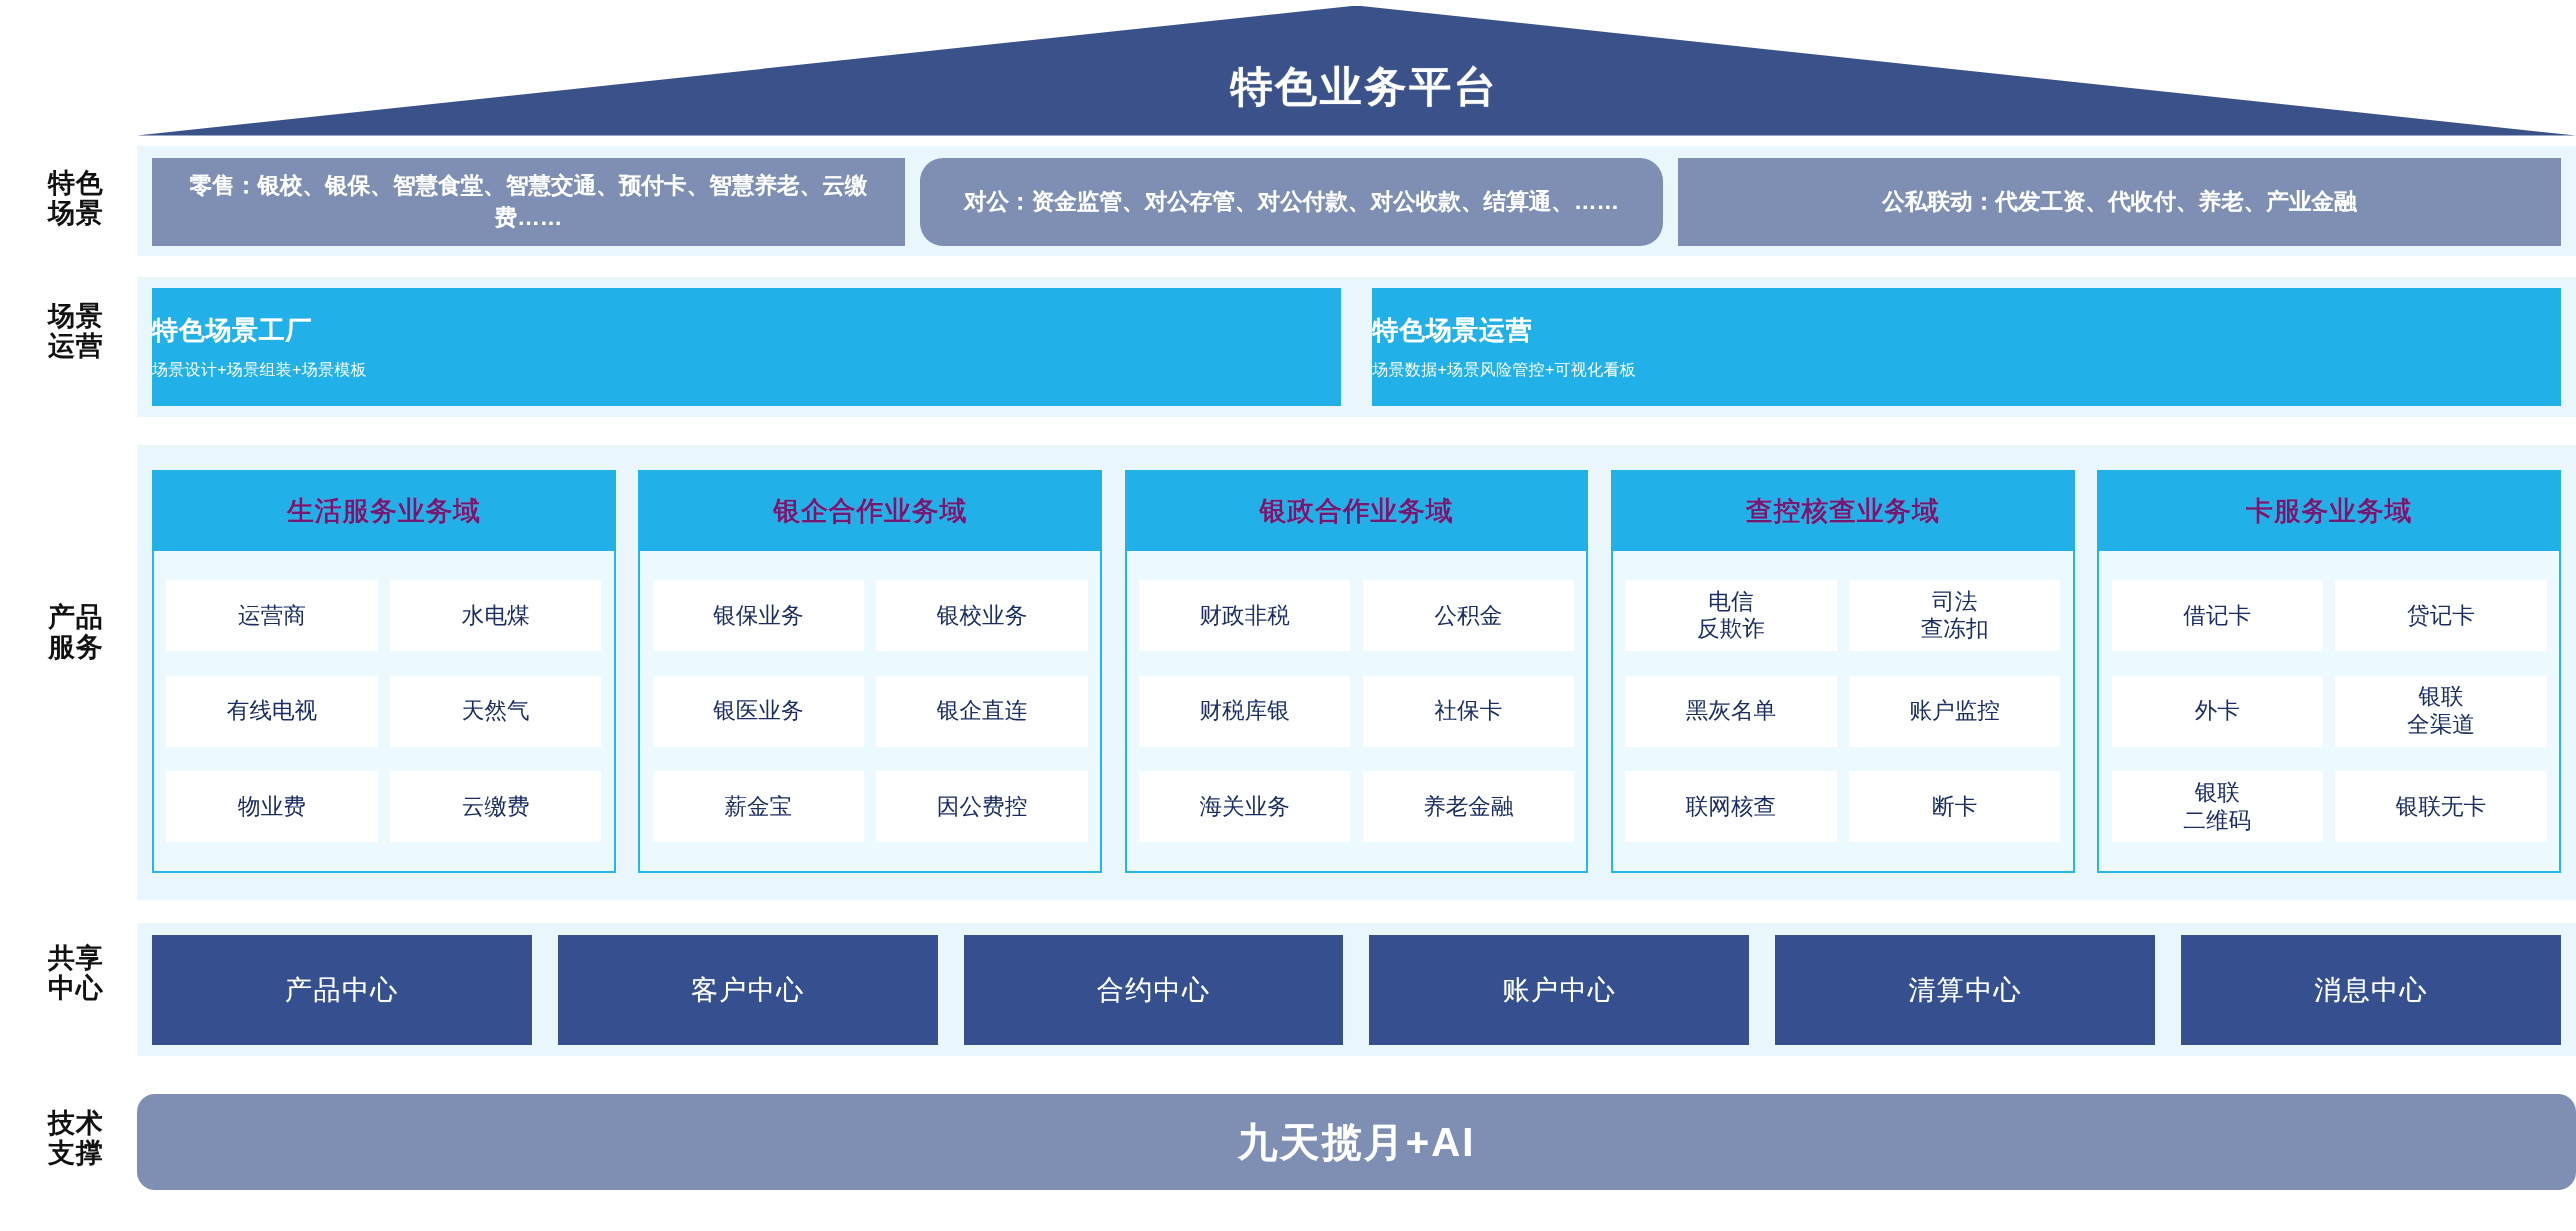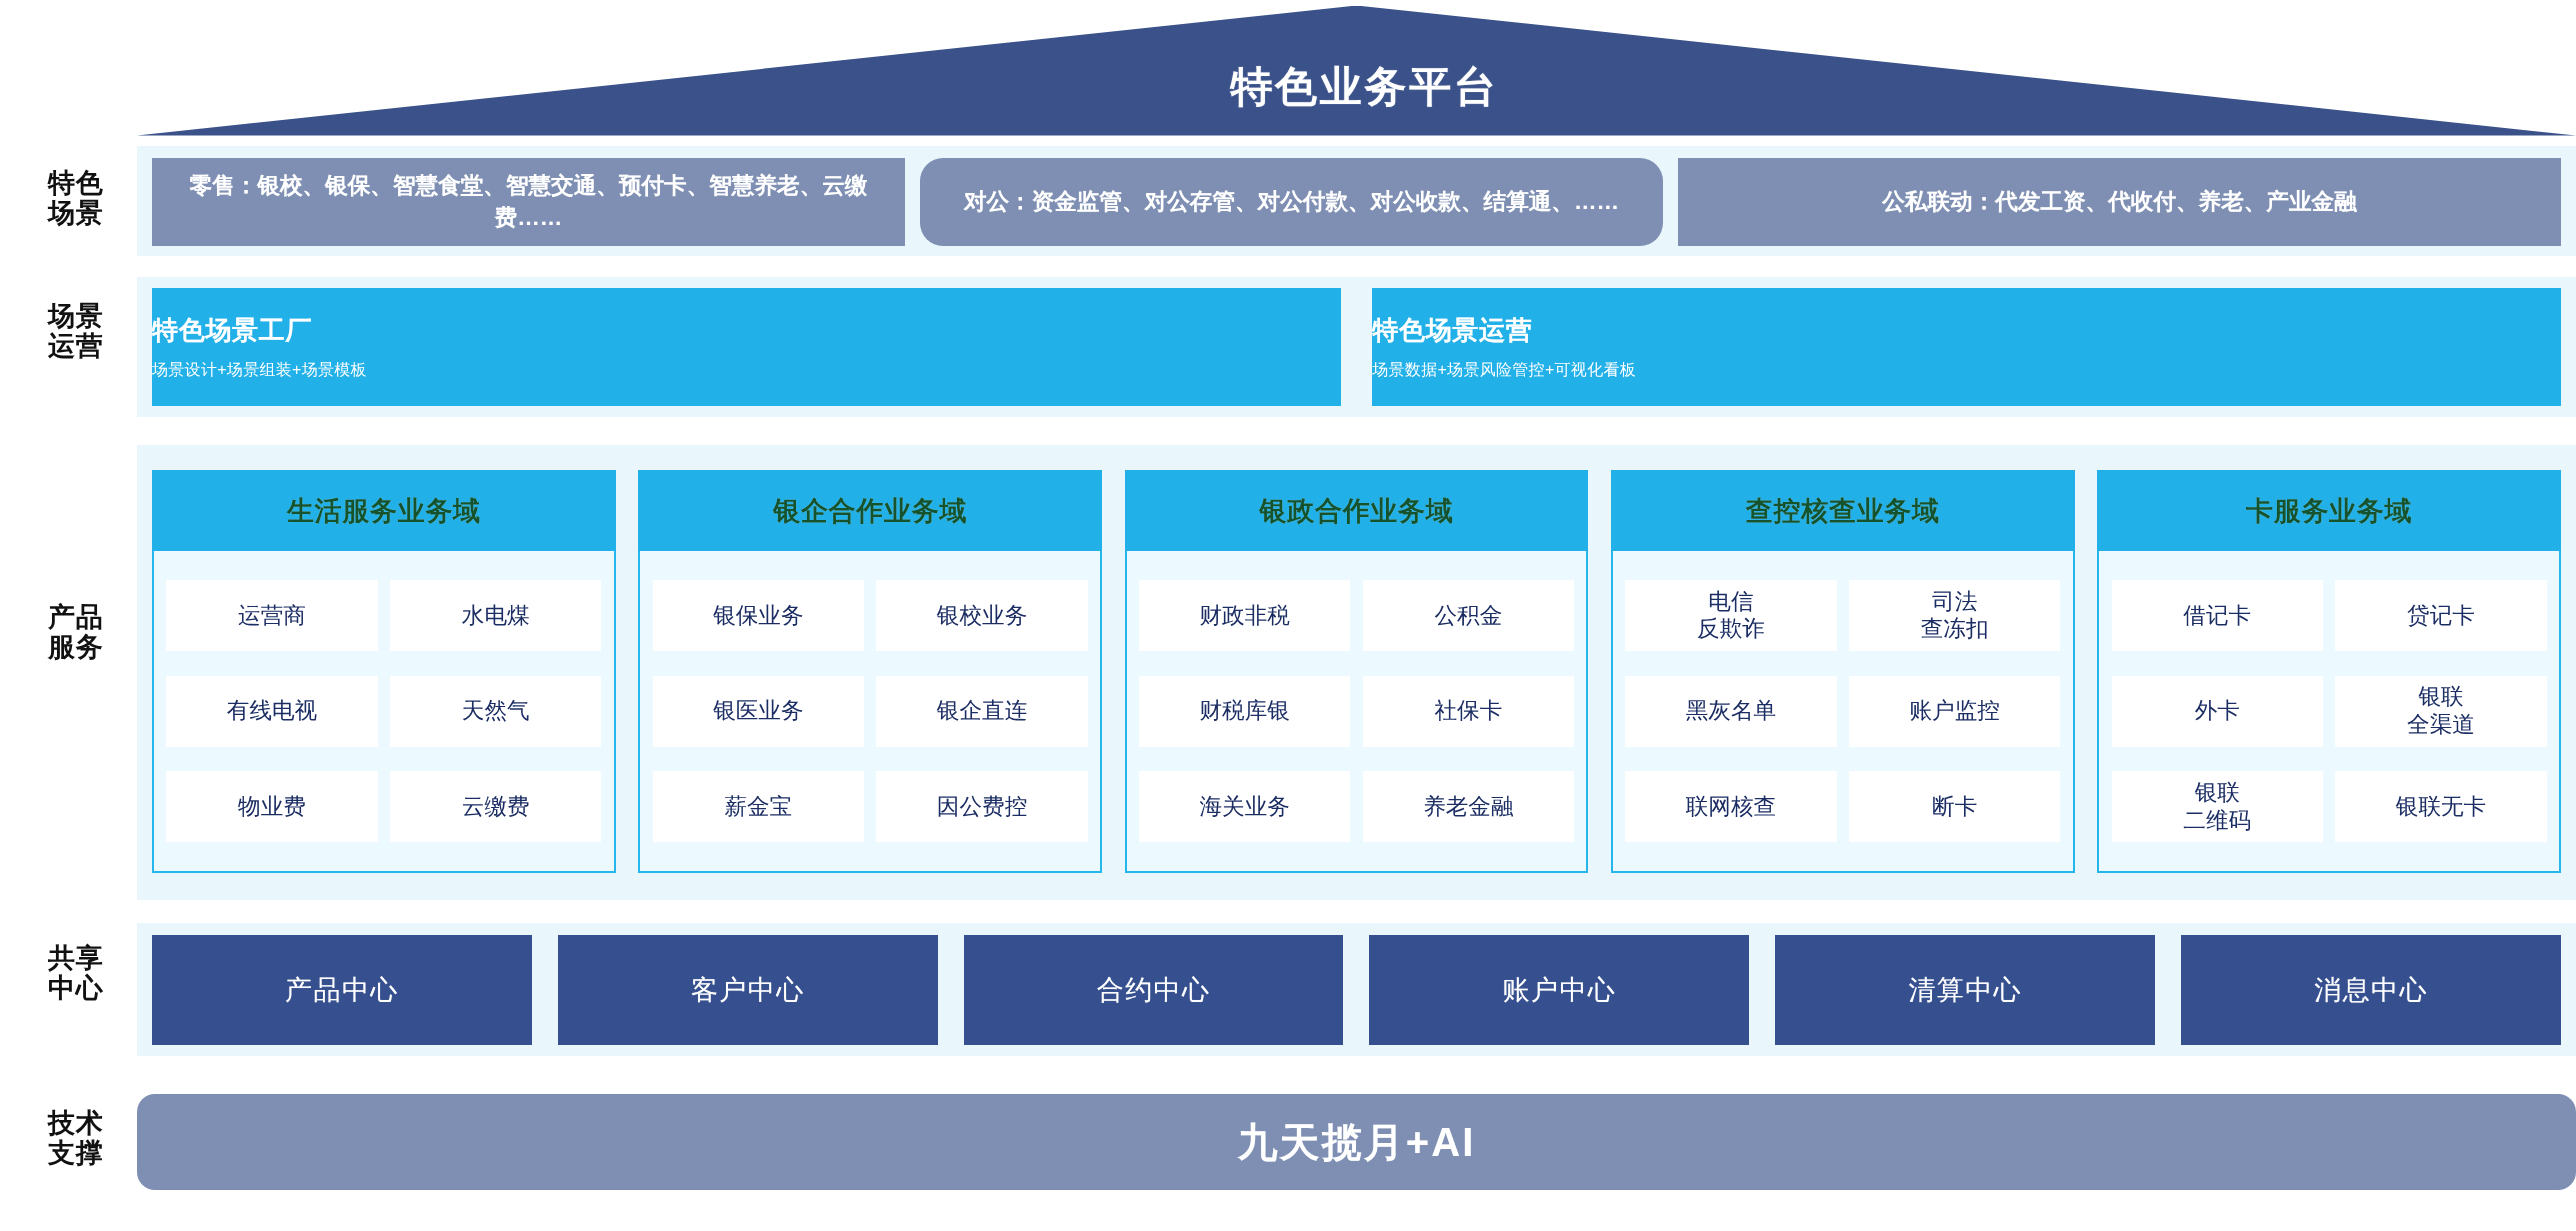--- a/index.html
+++ b/index.html
@@ -62,21 +62,21 @@
     display:flex;flex-direction:column;align-items:flex-start;justify-content:center;
     gap:12.3px;
   }
   .ops-title{font-size:26px;font-weight:bold;letter-spacing:0.7px;text-shadow:0 0 0.7px rgba(255,255,255,.45);}
   .ops-sub{font-size:16px;font-weight:normal;letter-spacing:0.3px;}
 
   
   .prod-row{top:445px;height:455px;display:flex;align-items:stretch;padding:25px 15px 27px 15px;gap:22.6px;box-sizing:border-box;}
   .domain-col{flex:1 1 0;display:flex;flex-direction:column;}
   .domain-head{
-    height:81px;background:#21b0e8;color:#14532d;
+    height:81px;background:#21b0e8;color:#701a75;
     display:flex;align-items:center;justify-content:center;
     font-size:27px;font-weight:bold;letter-spacing:0.7px;
     text-shadow:0 0 0.7px rgba(255,255,255,.5);
   }
   .domain-body{
     flex:1 1 auto;border:2.1px solid #25b6ec;border-top:none;
     background:#ecf9fe;
     display:flex;flex-direction:column;justify-content:space-evenly;
     padding:13.7px 12.3px;box-sizing:border-box;gap:9.6px;
   }

